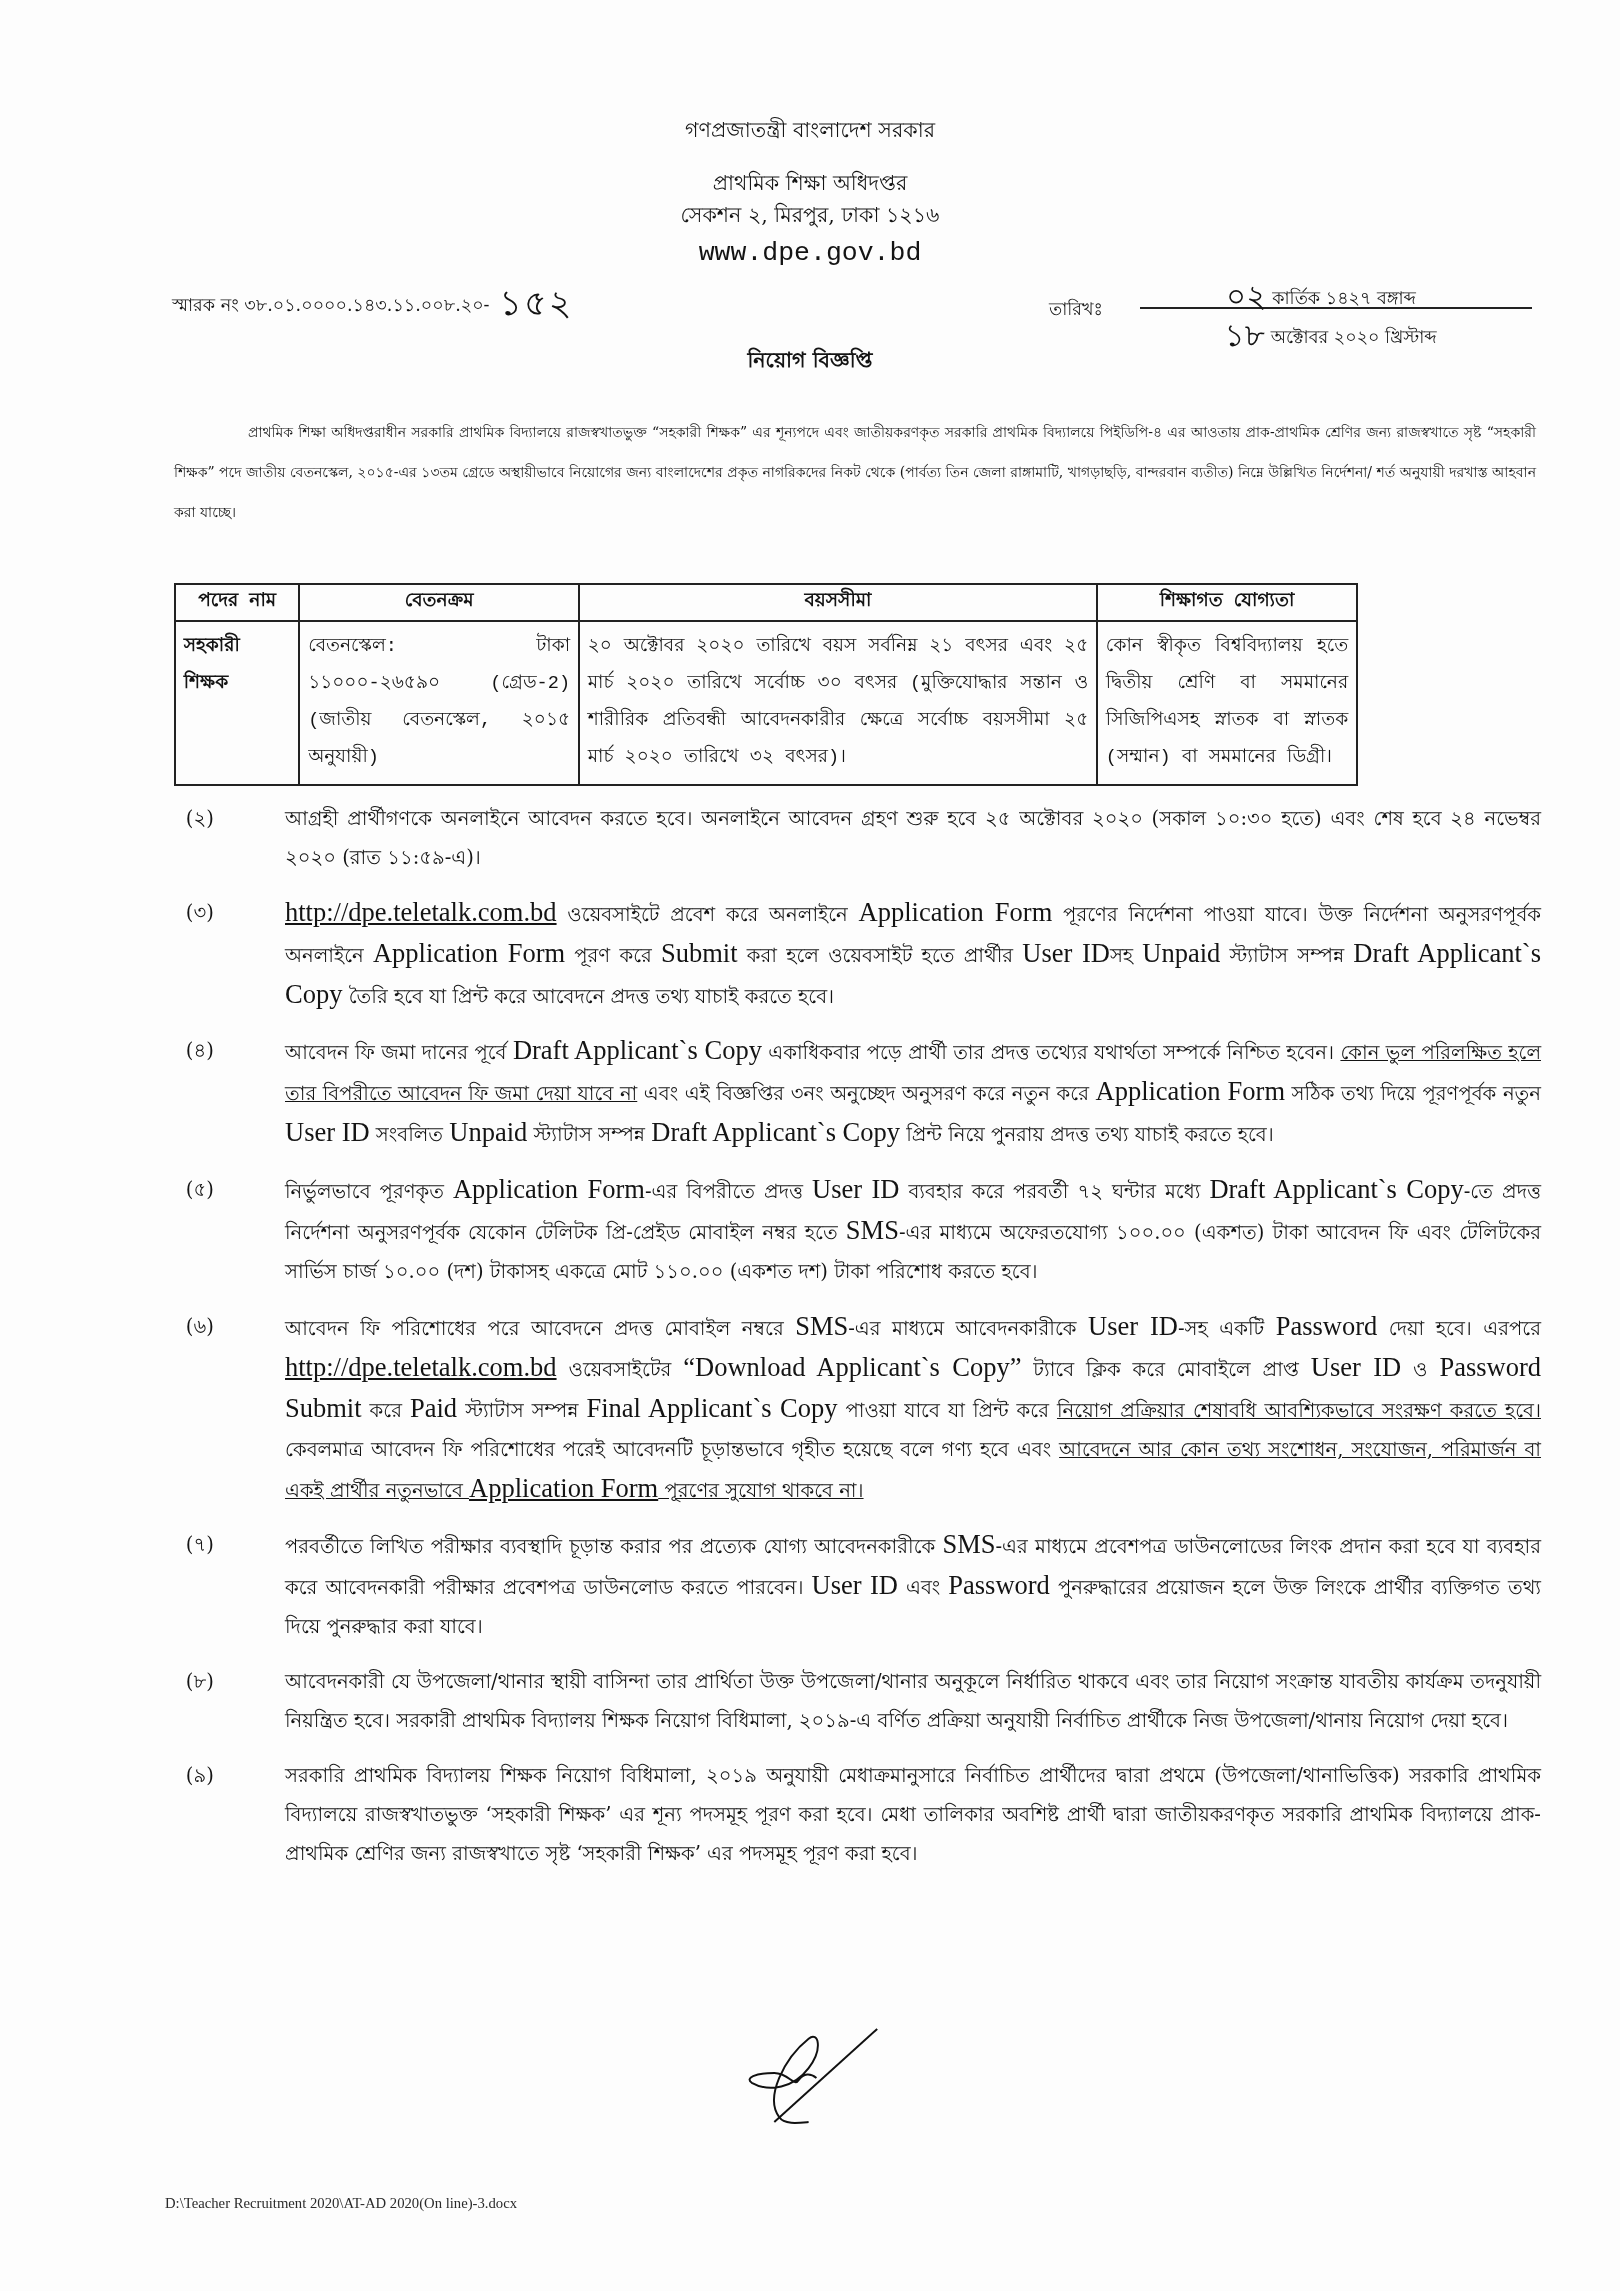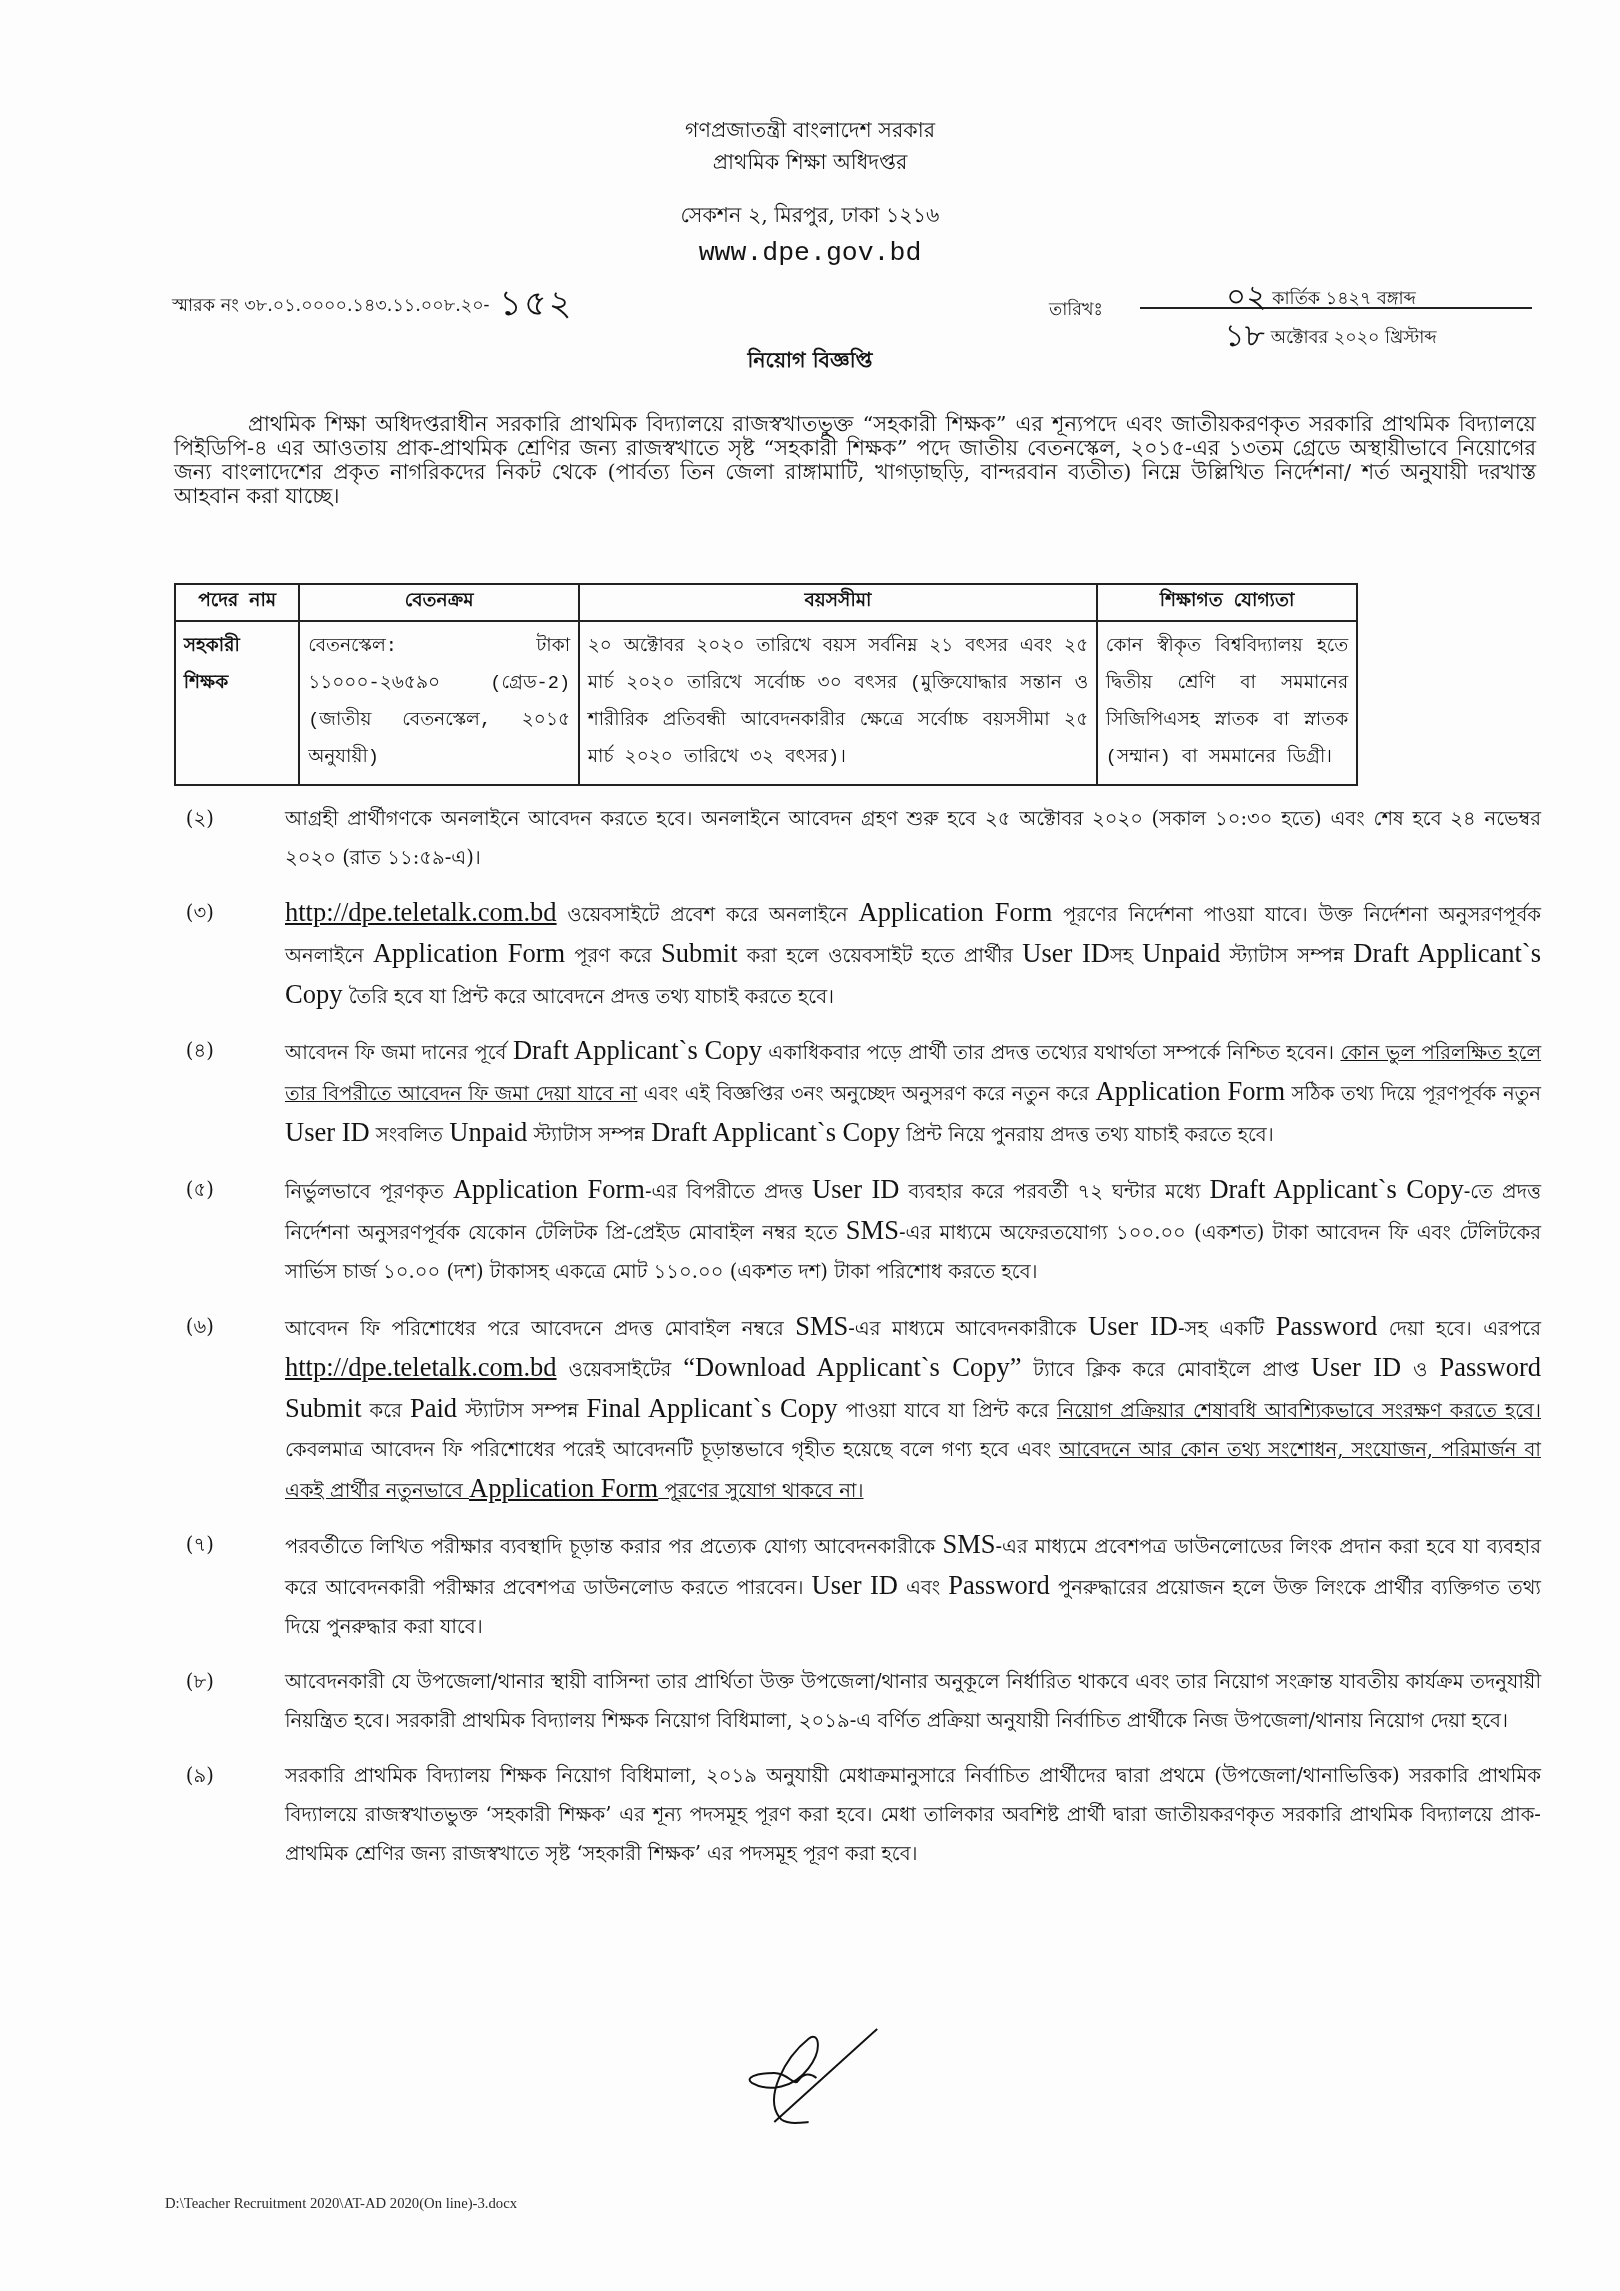--- a/index.html
+++ b/index.html
@@ -16,21 +16,21 @@
   .memo .hand { font-family: "DejaVu Sans", sans-serif; font-size: 35px; margin-left: 9.8px; letter-spacing: 2px; vertical-align: -3.9px; }
   .date-label { position: absolute; left: 1049px; top: 296px; font-size: 17.6px; }
   .date-block { position: absolute; left: 1137px; top: 272px; width: 397px; }
   .date-top { text-align: center; font-size: 17.6px; padding-right: 29px; height: 35px; }
   .date-rule { border-top: 2px solid #222; width: 392px; margin-left: 2.9px; }
   .date-bot { text-align: center; font-size: 17.6px; padding-right: 9.8px; margin-top: 2px; }
   .date-block .hand { font-family: "DejaVu Sans", sans-serif; font-size: 31px; margin-right: 5.9px; vertical-align: -2.9px; }
   .title { position: absolute; left: 0; width: 100%; top: 345px; text-align: center; font-size: 20.6px; font-weight: bold; }
   .intro {
     position: absolute; left: 174px; top: 412px; width: 1362px;
-    font-size: 21px; line-height: 24px; text-align: justify; text-indent: 74px;
+    font-size: 14px; line-height: 40px; text-align: justify; text-indent: 74px;
   }
   table.tbl {
     position: absolute; left: 174px; top: 583px; width: 1184px;
     border-collapse: collapse; font-size: 18.6px; font-family: Liberation Mono, monospace;
   }
   table.tbl th, table.tbl td { border: 2px solid #222; vertical-align: top; }
   table.tbl th { font-weight: bold; height: 33px; text-align: center; font-size: 18.6px; }
   table.tbl td { line-height: 37px; padding: 5.9px 7.8px 7.8px 7.8px; text-align: justify; }
   table.tbl td.c0 { font-weight: bold; }
   .items { position: absolute; left: 174px; top: 799px; width: 1367px; }
@@ -41,21 +41,21 @@
   .ul { text-decoration: underline; }
   .signature { position: absolute; left: 740px; top: 2019px; width: 147px; height: 108px; }
   .footer-path { position: absolute; left: 165px; top: 2178px; font-family: "Liberation Serif", serif; font-size: 14.7px; color: #2a2a2a; margin-top: 17px; }
 </style>
 </head>
 <body>
 
 <div class="page">
 
   <div class="center hdr-line" style="top:116px;">গণপ্রজাতন্ত্রী বাংলাদেশ সরকার</div>
-  <div class="center hdr-line" style="top:148px;">প্রাথমিক শিক্ষা অধিদপ্তর</div>
+  <div class="center hdr-line" style="top:169px;">প্রাথমিক শিক্ষা অধিদপ্তর</div>
   <div class="center hdr-line" style="top:201px;">সেকশন ২, মিরপুর, ঢাকা ১২১৬</div>
   <div class="center hdr-line hdr-web" style="top:239px;">www.dpe.gov.bd</div>
 
   <div class="memo">
     <span>স্মারক নং ৩৮.০১.০০০০.১৪৩.১১.০০৮.২০-</span><span class="hand">১৫২</span>
   </div>
 
   <div class="date-label">তারিখঃ</div>
   <div class="date-block">
     <div class="date-top">

